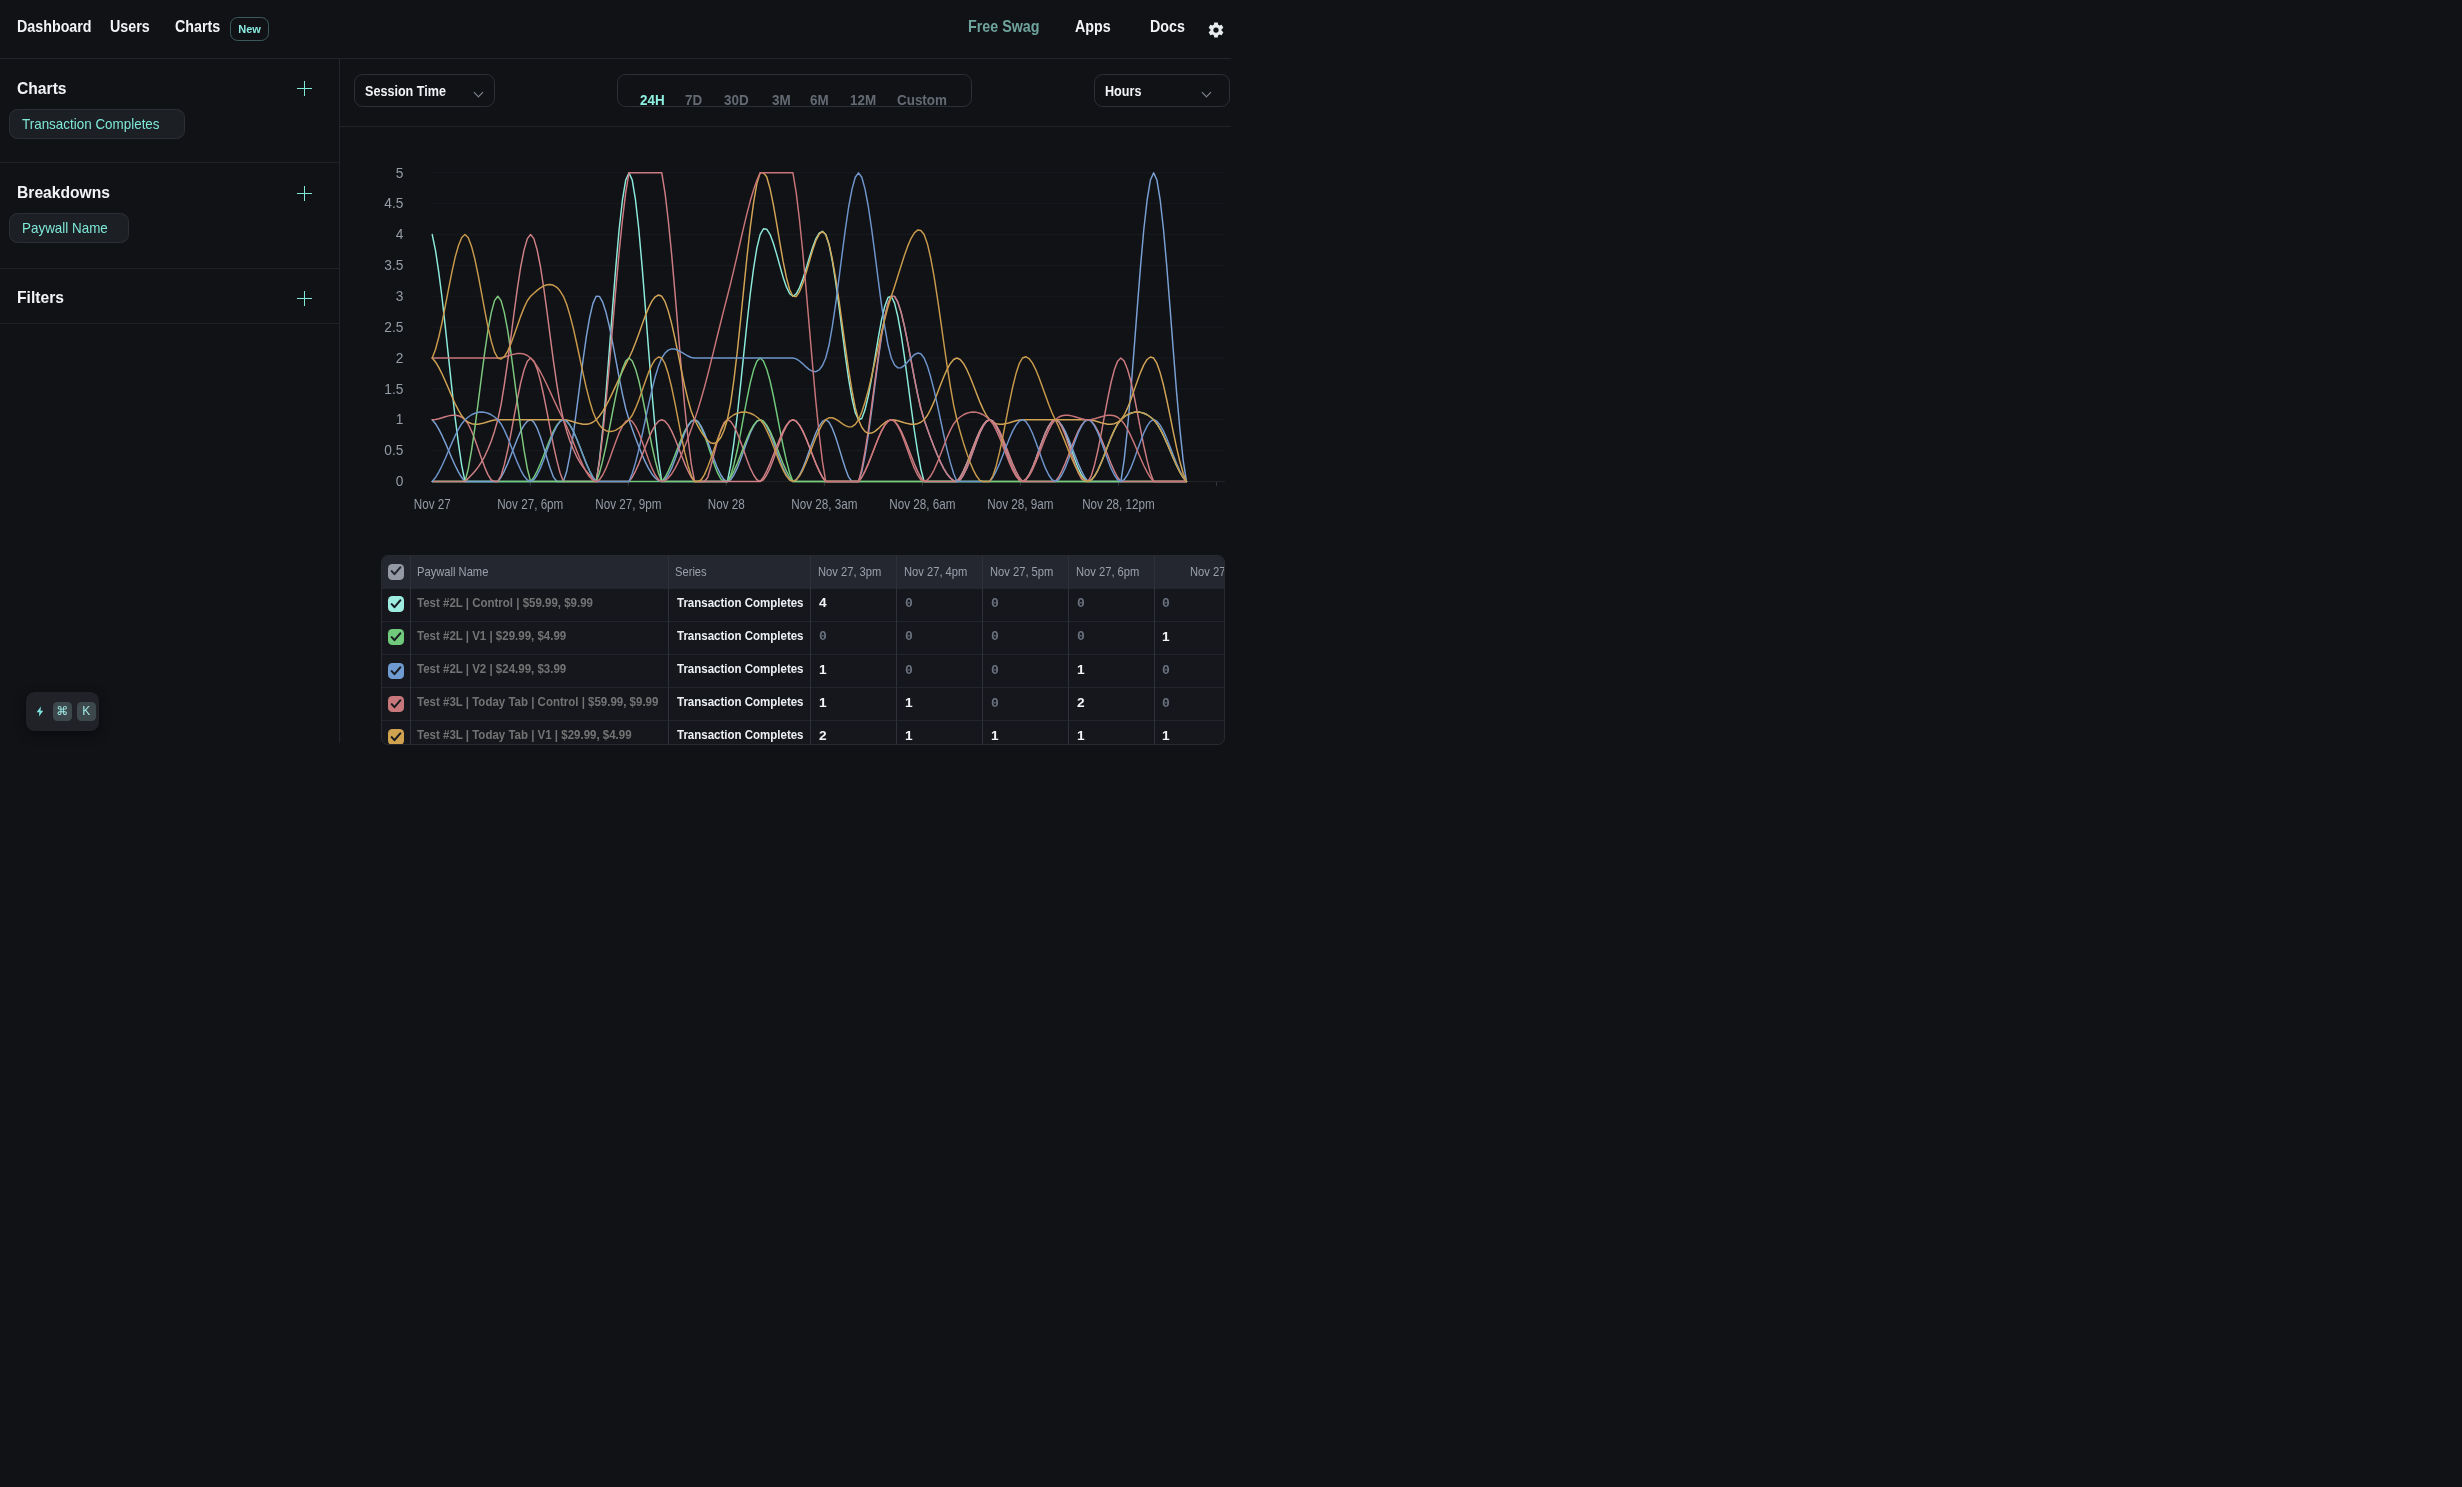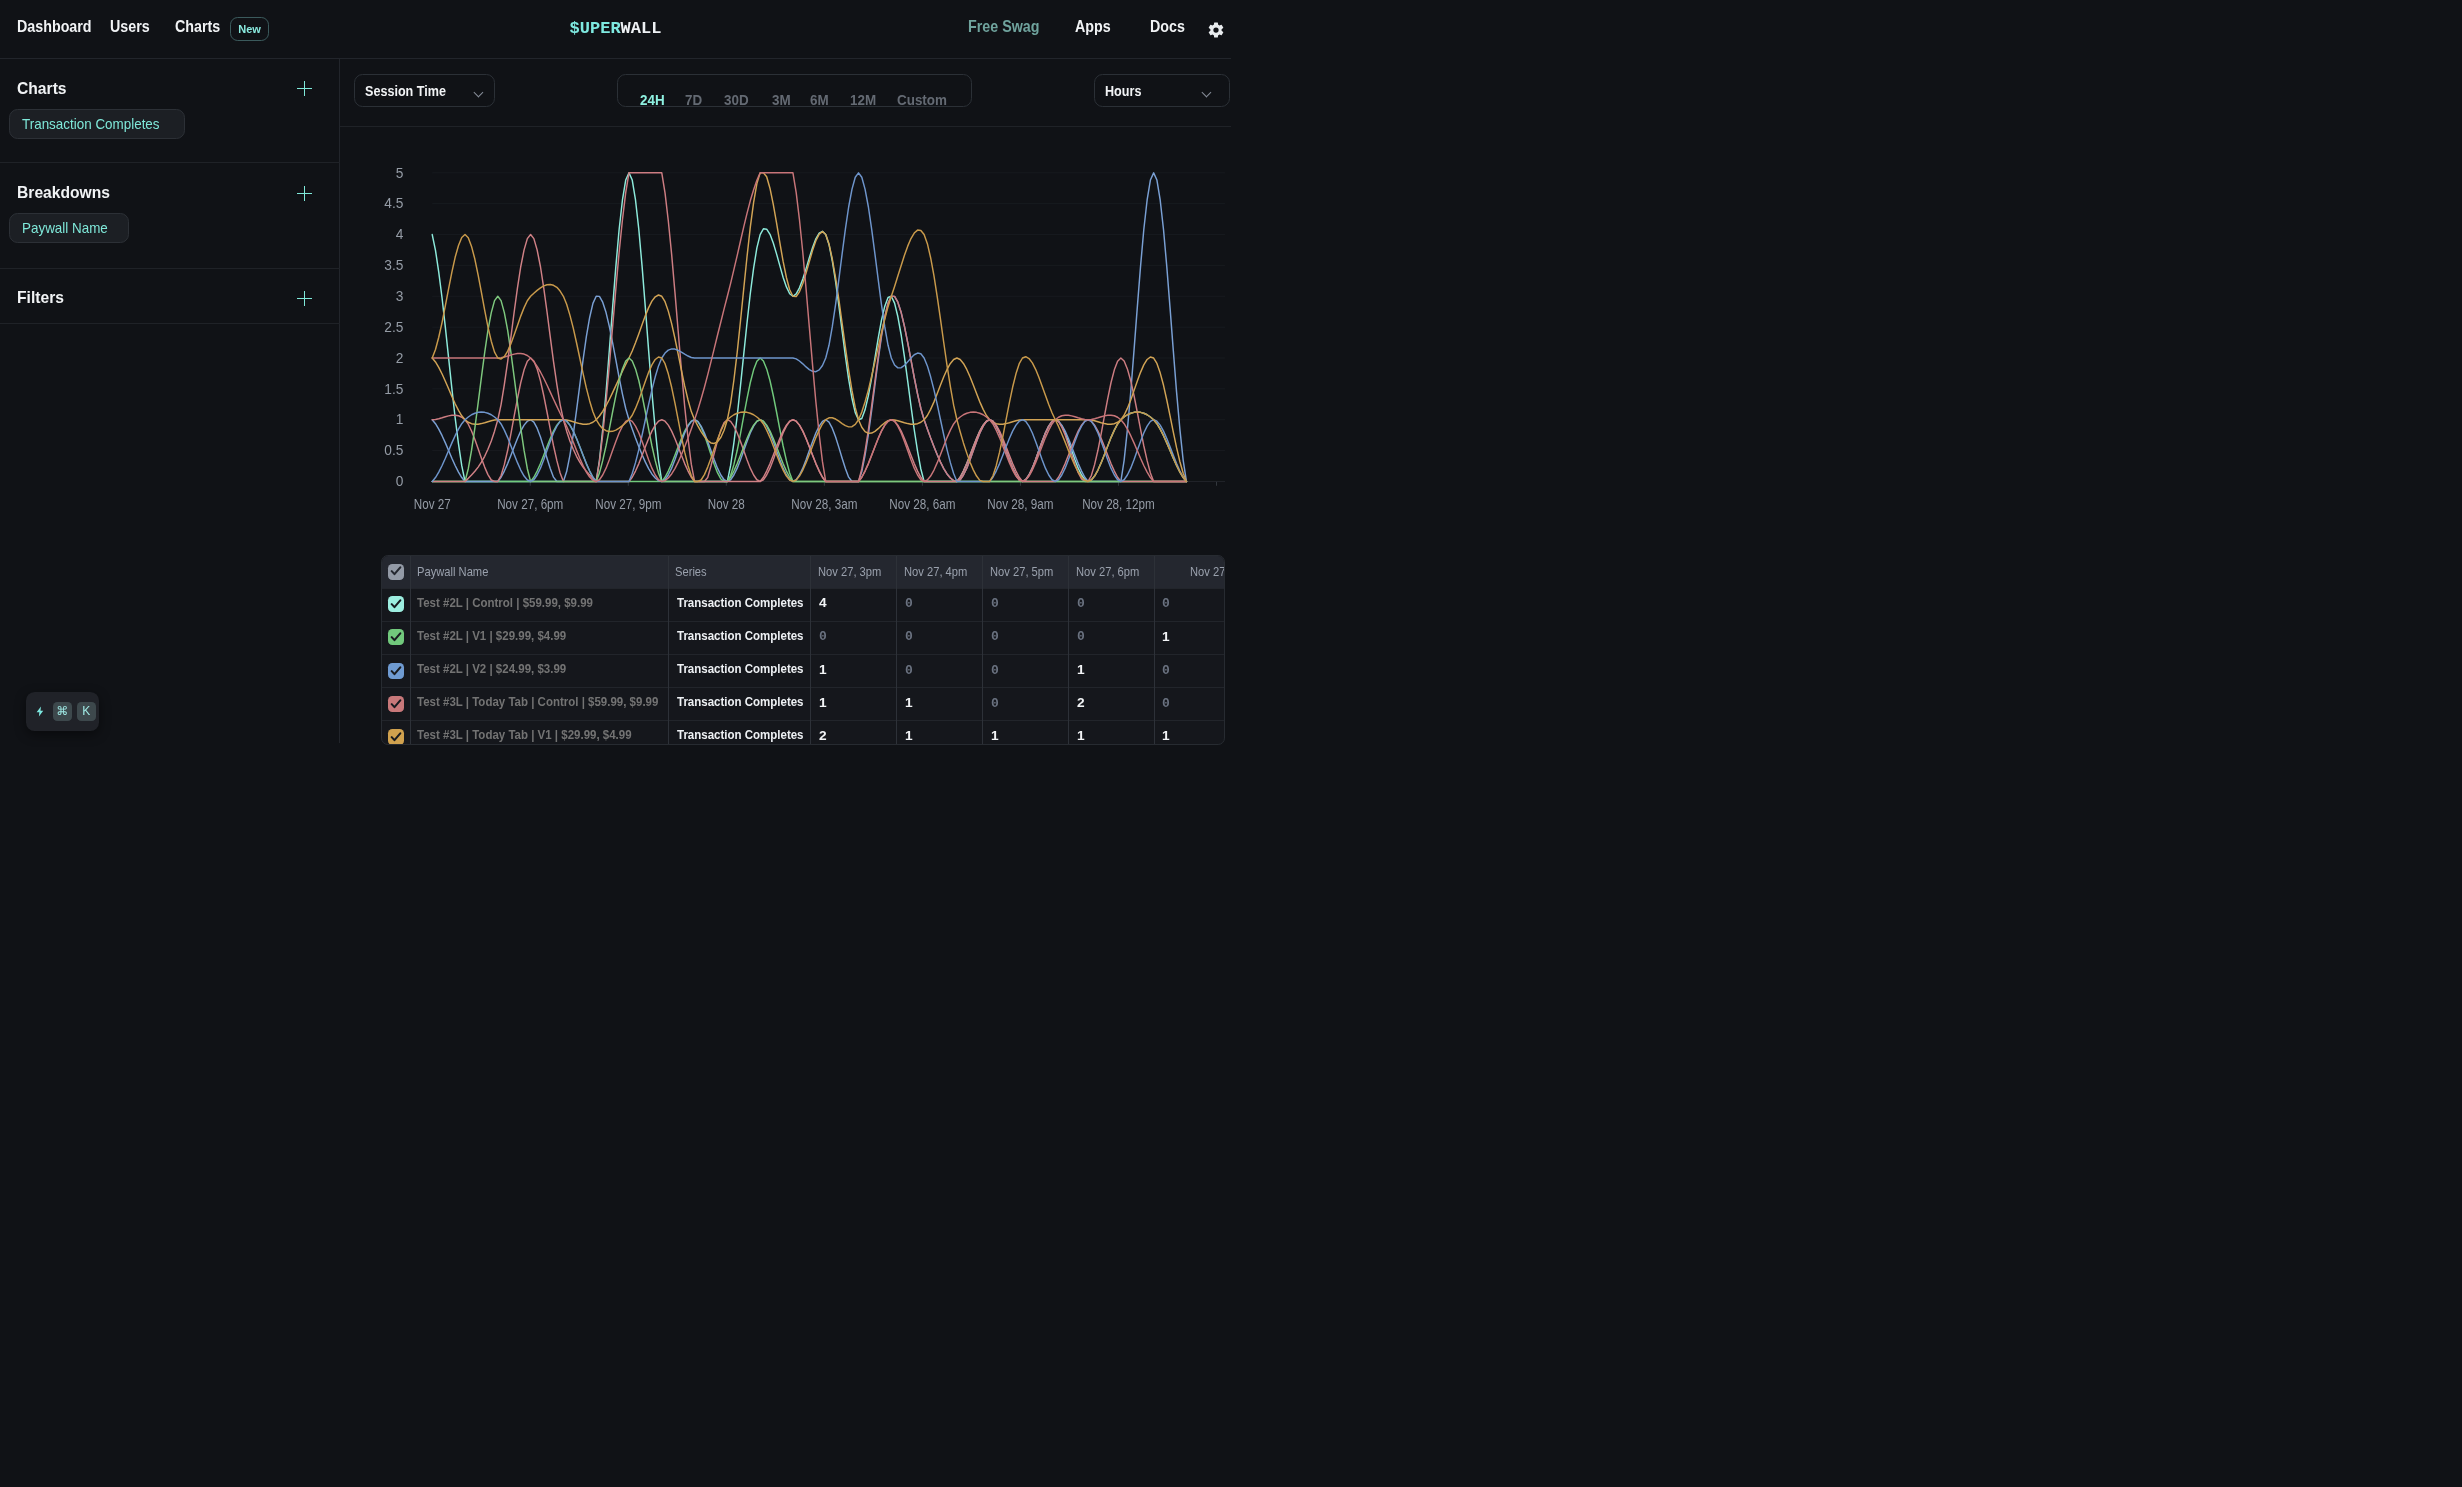--- a/index.html
+++ b/index.html
@@ -33,21 +33,20 @@
 .num{position:absolute;font-size:13.7px;font-weight:bold;color:#f2f4f6}
 .zero{position:absolute;font-family:"Liberation Mono",monospace;font-size:13px;color:#6a7280;font-weight:bold}
 .kbar{position:absolute;left:26px;top:692px;width:73px;height:39px;background:#202228;border-radius:8.6px;box-shadow:0 3.4px 12px rgba(0,0,0,.45)}
 .key{position:absolute;top:10.3px;width:18.5px;height:18.5px;background:#3d484c;border-radius:4.3px;color:#9fe9e4;text-align:center;font-size:12px;line-height:18px}
 </style></head><body>
 <div class="nav">
   <span class="item" style="left:17px"><span class="sx">Dashboard</span></span>
   <span class="item" style="left:110px"><span class="sx">Users</span></span>
   <span class="item" style="left:175px"><span class="sx">Charts</span></span>
   <span class="badge">New</span>
-  <div class="logo">$UPER<span>WALL</span></div>
   <span class="item" style="left:968px;color:#6fa39d"><span class="sx">Free Swag</span></span>
   <span class="item" style="left:1075px"><span class="sx">Apps</span></span>
   <span class="item" style="left:1150px"><span class="sx">Docs</span></span>
   <svg style="position:absolute;left:1207px;top:20.6px" width="18" height="18" viewBox="0 0 24 24" fill="#e8ebee">
       <path d="M19.43 12.97c.04-.32.07-.64.07-.97s-.03-.66-.07-.97l2.11-1.65a.5.5 0 0 0 .12-.64l-2-3.46a.5.5 0 0 0-.61-.22l-2.49 1a7.03 7.03 0 0 0-1.69-.98l-.38-2.65A.49.49 0 0 0 14 2h-4a.49.49 0 0 0-.49.42l-.38 2.65c-.61.25-1.17.59-1.69.98l-2.49-1a.5.5 0 0 0-.61.22l-2 3.46a.5.5 0 0 0 .12.64l2.11 1.65c-.04.31-.07.64-.07.97s.03.65.07.97l-2.11 1.65a.5.5 0 0 0-.12.64l2 3.46c.12.22.39.3.61.22l2.49-1c.52.39 1.08.73 1.69.98l.38 2.65c.04.24.24.42.49.42h4c.25 0 .45-.18.49-.42l.38-2.65c.61-.25 1.17-.59 1.69-.98l2.49 1c.22.08.49 0 .61-.22l2-3.46a.5.5 0 0 0-.12-.64l-2.11-1.65zM12 15.5A3.5 3.5 0 1 1 12 8.5a3.5 3.5 0 0 1 0 7z"></path>
     </svg>
 </div>
 <div class="sidebar">
   <span class="shead" style="top:20px"><span class="sx9">Charts</span></span>
     <span class="plus" style="top:22px"></span>

